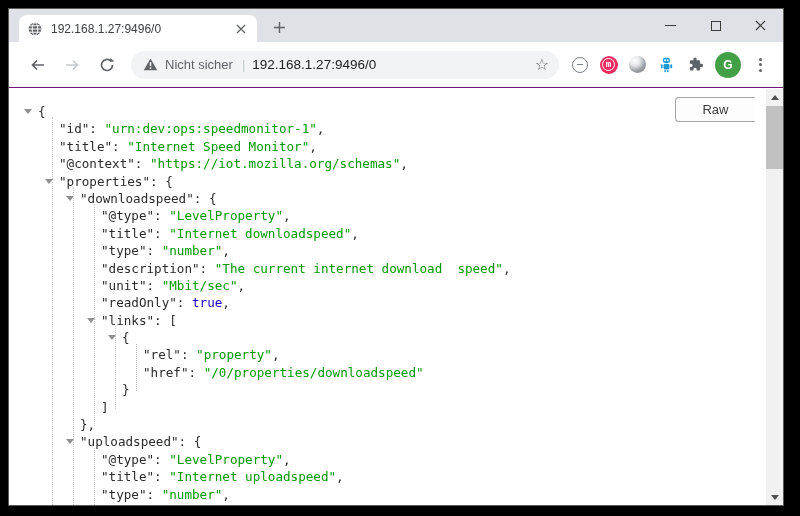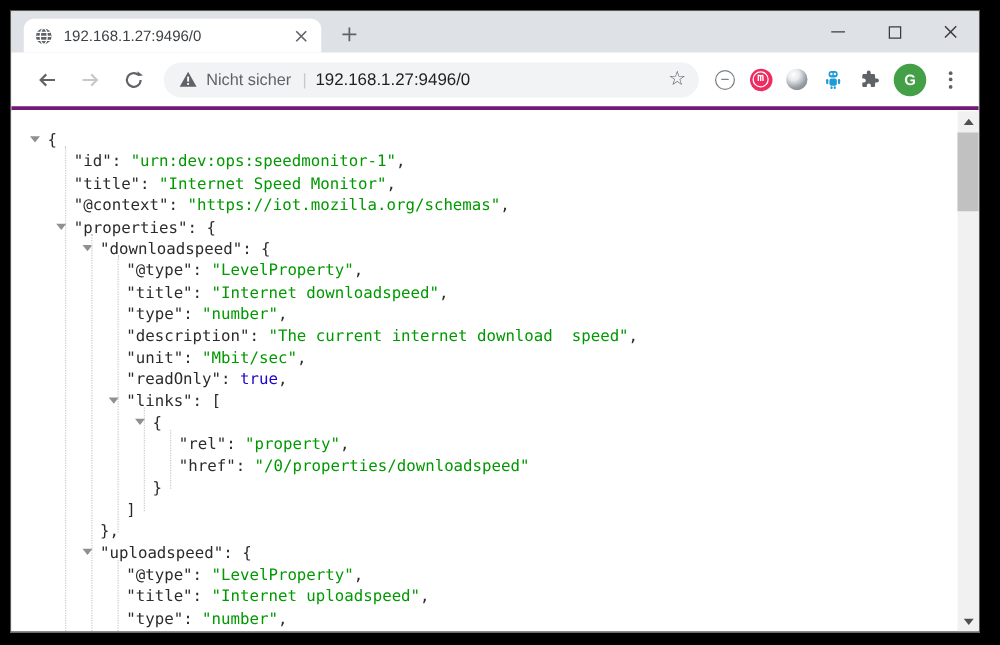--- a/index.html
+++ b/index.html
@@ -24,21 +24,21 @@
   .tab-close { width: 17px; height: 17px; }
   .newtab-btn { position: absolute; left: 260px; top: 8px; width: 20px; height: 20px;
     display: flex; align-items: center; justify-content: center; }
   .win-controls { position: absolute; right: 0; top: 0; height: 33px; display: flex; }
   .win-btn { width: 45px; height: 33px; display: flex; align-items: center; justify-content: center; }
   .glyph-min { width: 11px; height: 1.3px; background: #3c3c3c; }
   .glyph-max { width: 10px; height: 10px; border: 1.2px solid #3c3c3c; }
 
   
   .toolbar {
-    height: 46px; background: #fff; border-bottom: 3px solid #701a75;
+    height: 46px; background: #fff; border-bottom: 1px solid #701a75;
     display: flex; align-items: center; padding: 0 8px 0 14px;
   }
   .nav-btn { width: 28px; height: 28px; display: flex; align-items: center; justify-content: center;
     border-radius: 50%; margin-right: 7px; }
   .omnibox {
     flex: 1; height: 28px; background: #f1f3f4; border-radius: 14px;
     display: flex; align-items: center; padding: 0 10px 0 12px; margin: 0 6px 0 3px;
     min-width: 0;
   }
   .sec-label { font-size: 13px; color: #5f6368; margin: 0 2px 0 7px; white-space: nowrap; }
@@ -205,20 +205,21 @@
           <i></i>
           <i></i>
           <i></i>
         </span>
     </span>
   </div>
 
   <div class="content">
     <div class="viewer">
       <div class="mode-switch">
+        <span class="mode-btn mode-raw">Raw</span>
       </div>
       <div id="json-root">
           <div class="json-line" style="padding-left: 29px;"><span class="expander" style="left: 15px;"></span><span class="tok-p">{</span></div>
           <div class="json-line" style="padding-left: 50px;"><span class="tok-k">"id"</span><span class="tok-p">: </span><span class="tok-s">"urn:dev:ops:speedmonitor-1"</span><span class="tok-p">,</span></div>
           <div class="json-line" style="padding-left: 50px;"><span class="tok-k">"title"</span><span class="tok-p">: </span><span class="tok-s">"Internet Speed Monitor"</span><span class="tok-p">,</span></div>
           <div class="json-line" style="padding-left: 50px;"><span class="tok-k">"@context"</span><span class="tok-p">: </span><span class="tok-s">"https://iot.mozilla.org/schemas"</span><span class="tok-p">,</span></div>
           <div class="json-line" style="padding-left: 50px;"><span class="expander" style="left: 36px;"></span><span class="tok-k">"properties"</span><span class="tok-p">: {</span></div>
           <div class="json-line" style="padding-left: 71px;"><span class="expander" style="left: 57px;"></span><span class="tok-k">"downloadspeed"</span><span class="tok-p">: {</span></div>
           <div class="json-line" style="padding-left: 92px;"><span class="tok-k">"@type"</span><span class="tok-p">: </span><span class="tok-s">"LevelProperty"</span><span class="tok-p">,</span></div>
           <div class="json-line" style="padding-left: 92px;"><span class="tok-k">"title"</span><span class="tok-p">: </span><span class="tok-s">"Internet downloadspeed"</span><span class="tok-p">,</span></div>

